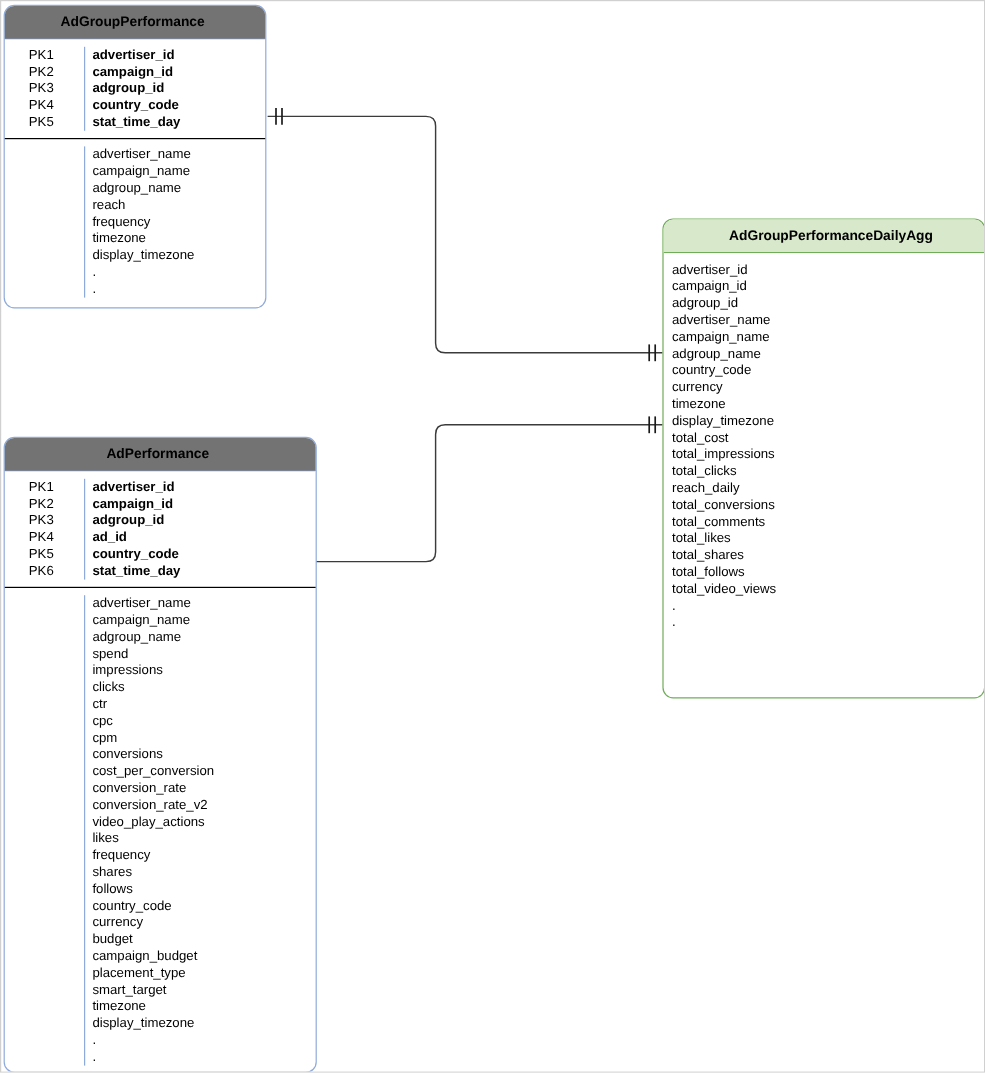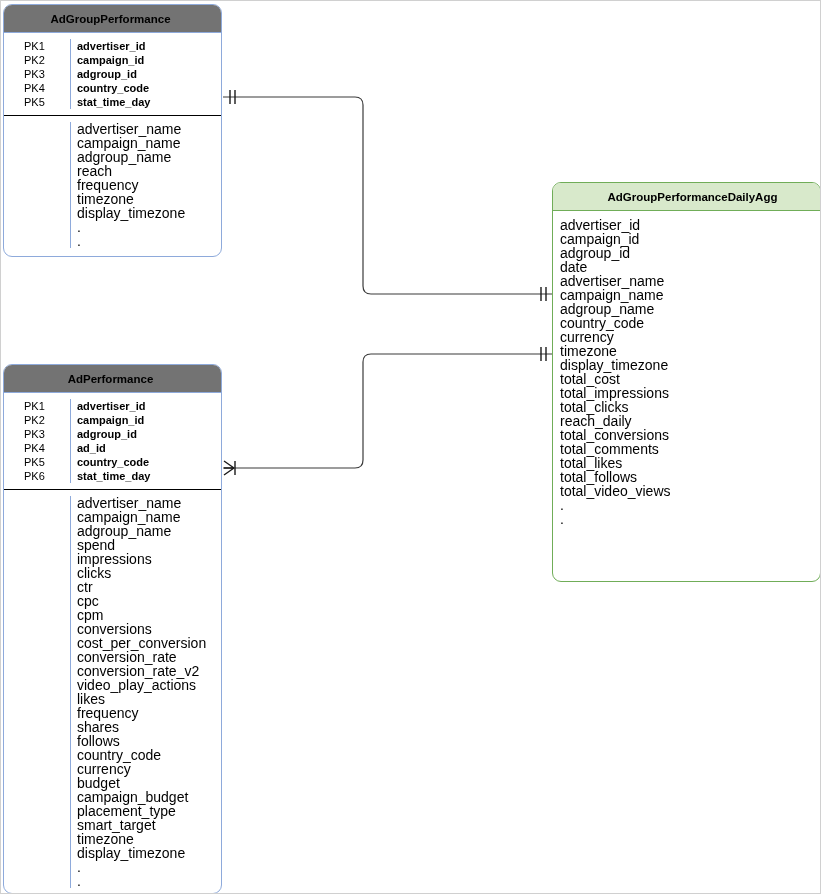--- a/index.html
+++ b/index.html
@@ -89,21 +89,21 @@
     white-space: nowrap;
   }
   .pk-field {
     font-size: 11px;
     font-weight: bold;
     color: #000000;
     line-height: 14px;
     white-space: nowrap;
   }
   .field {
-    font-size: 14px;
+    font-size: 11px;
     color: #000000;
     line-height: 14px;
     white-space: nowrap;
   }
 
   
   .green-body {
     padding: 7px 0 8px 7px;
   }
 
@@ -190,21 +190,21 @@
         <div class="field">reach</div>
         <div class="field">frequency</div>
         <div class="field">timezone</div>
         <div class="field">display_timezone</div>
         <div class="field">.</div>
         <div class="field">.</div>
       </div>
     </div>
   </div>
 
-  <div class="entity blue" style="left:2px; top:363px; width:219px; height:530px;">
+  <div class="entity blue" style="left:2px; top:363px; width:261px; height:530px;">
     <div class="entity-header">AdPerformance</div>
     <div class="pk-block">
       <div class="pk-col">
         <div class="pk-label">PK1</div>
         <div class="pk-label">PK2</div>
         <div class="pk-label">PK3</div>
         <div class="pk-label">PK4</div>
         <div class="pk-label">PK5</div>
         <div class="pk-label">PK6</div>
       </div>
@@ -251,35 +251,35 @@
       </div>
     </div>
   </div>
 
   <div class="entity green" style="left:551px; top:181px; width:269px; height:400px;">
     <div class="entity-header">AdGroupPerformanceDailyAgg</div>
     <div class="green-body">
       <div class="field">advertiser_id</div>
       <div class="field">campaign_id</div>
       <div class="field">adgroup_id</div>
-      <div class="field">date</div>
       <div class="field">advertiser_name</div>
       <div class="field">campaign_name</div>
       <div class="field">adgroup_name</div>
       <div class="field">country_code</div>
       <div class="field">currency</div>
       <div class="field">timezone</div>
       <div class="field">display_timezone</div>
       <div class="field">total_cost</div>
       <div class="field">total_impressions</div>
       <div class="field">total_clicks</div>
       <div class="field">reach_daily</div>
       <div class="field">total_conversions</div>
       <div class="field">total_comments</div>
       <div class="field">total_likes</div>
+      <div class="field">total_shares</div>
       <div class="field">total_follows</div>
       <div class="field">total_video_views</div>
       <div class="field">.</div>
       <div class="field">.</div>
     </div>
   </div>
 
 </div>
 
 </body></html>

